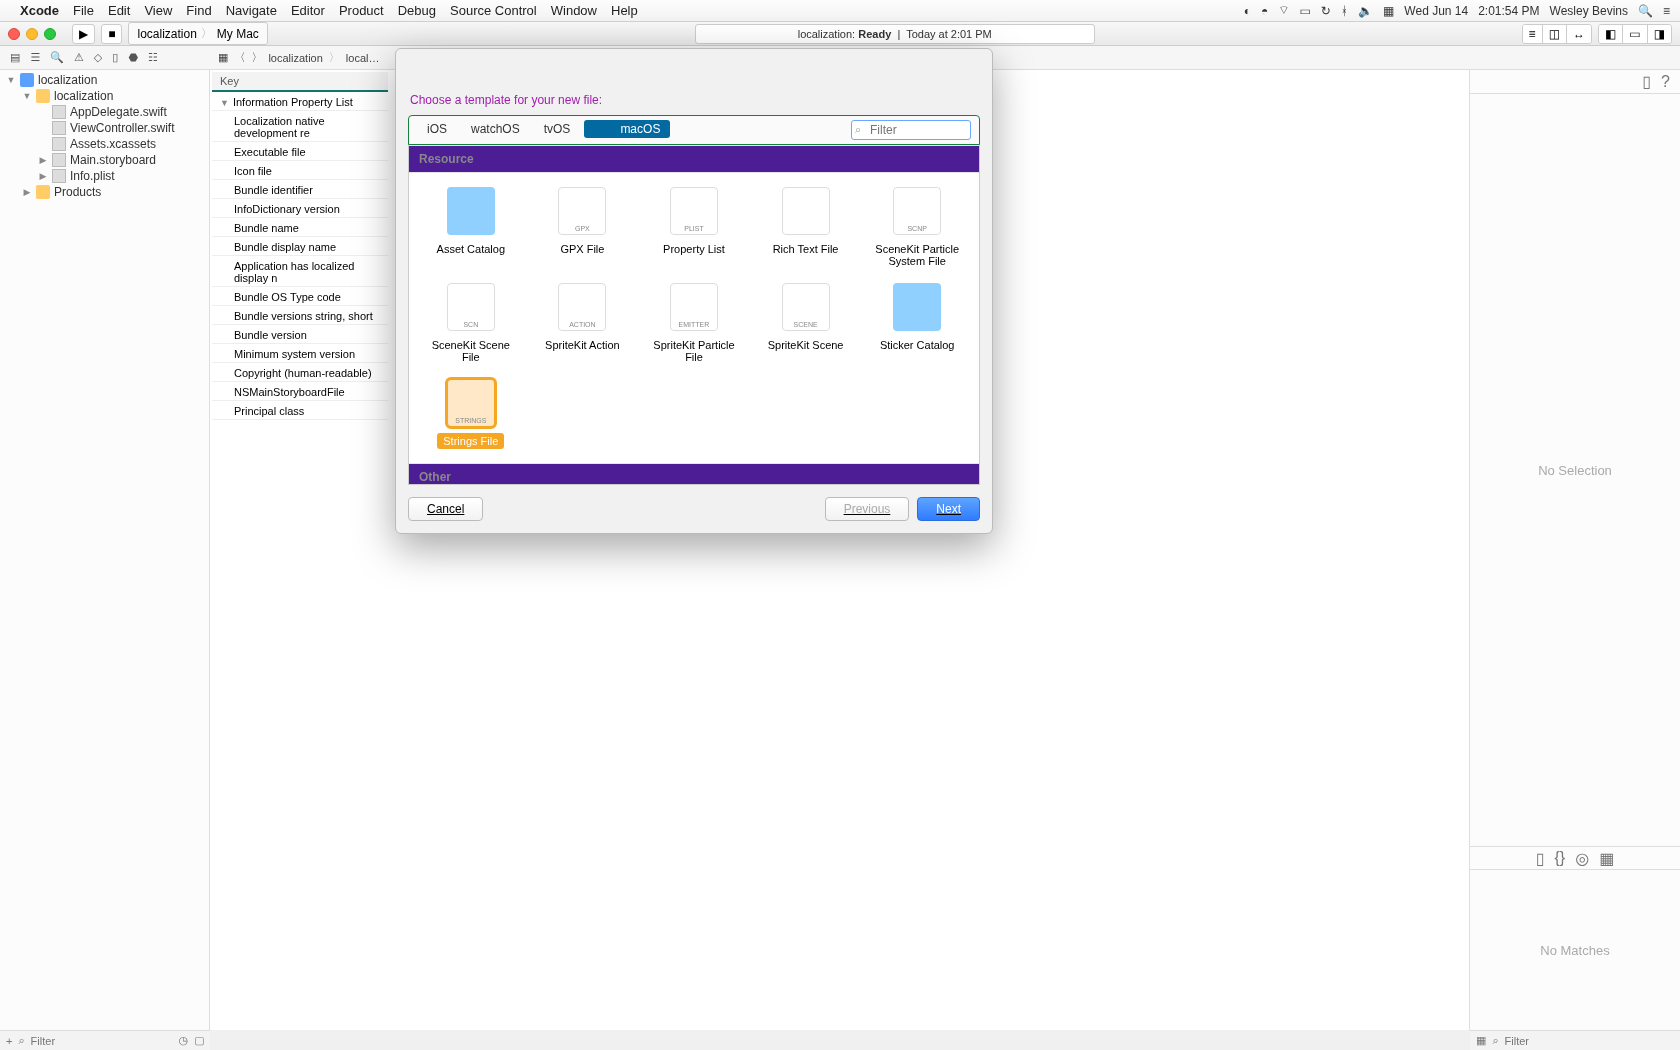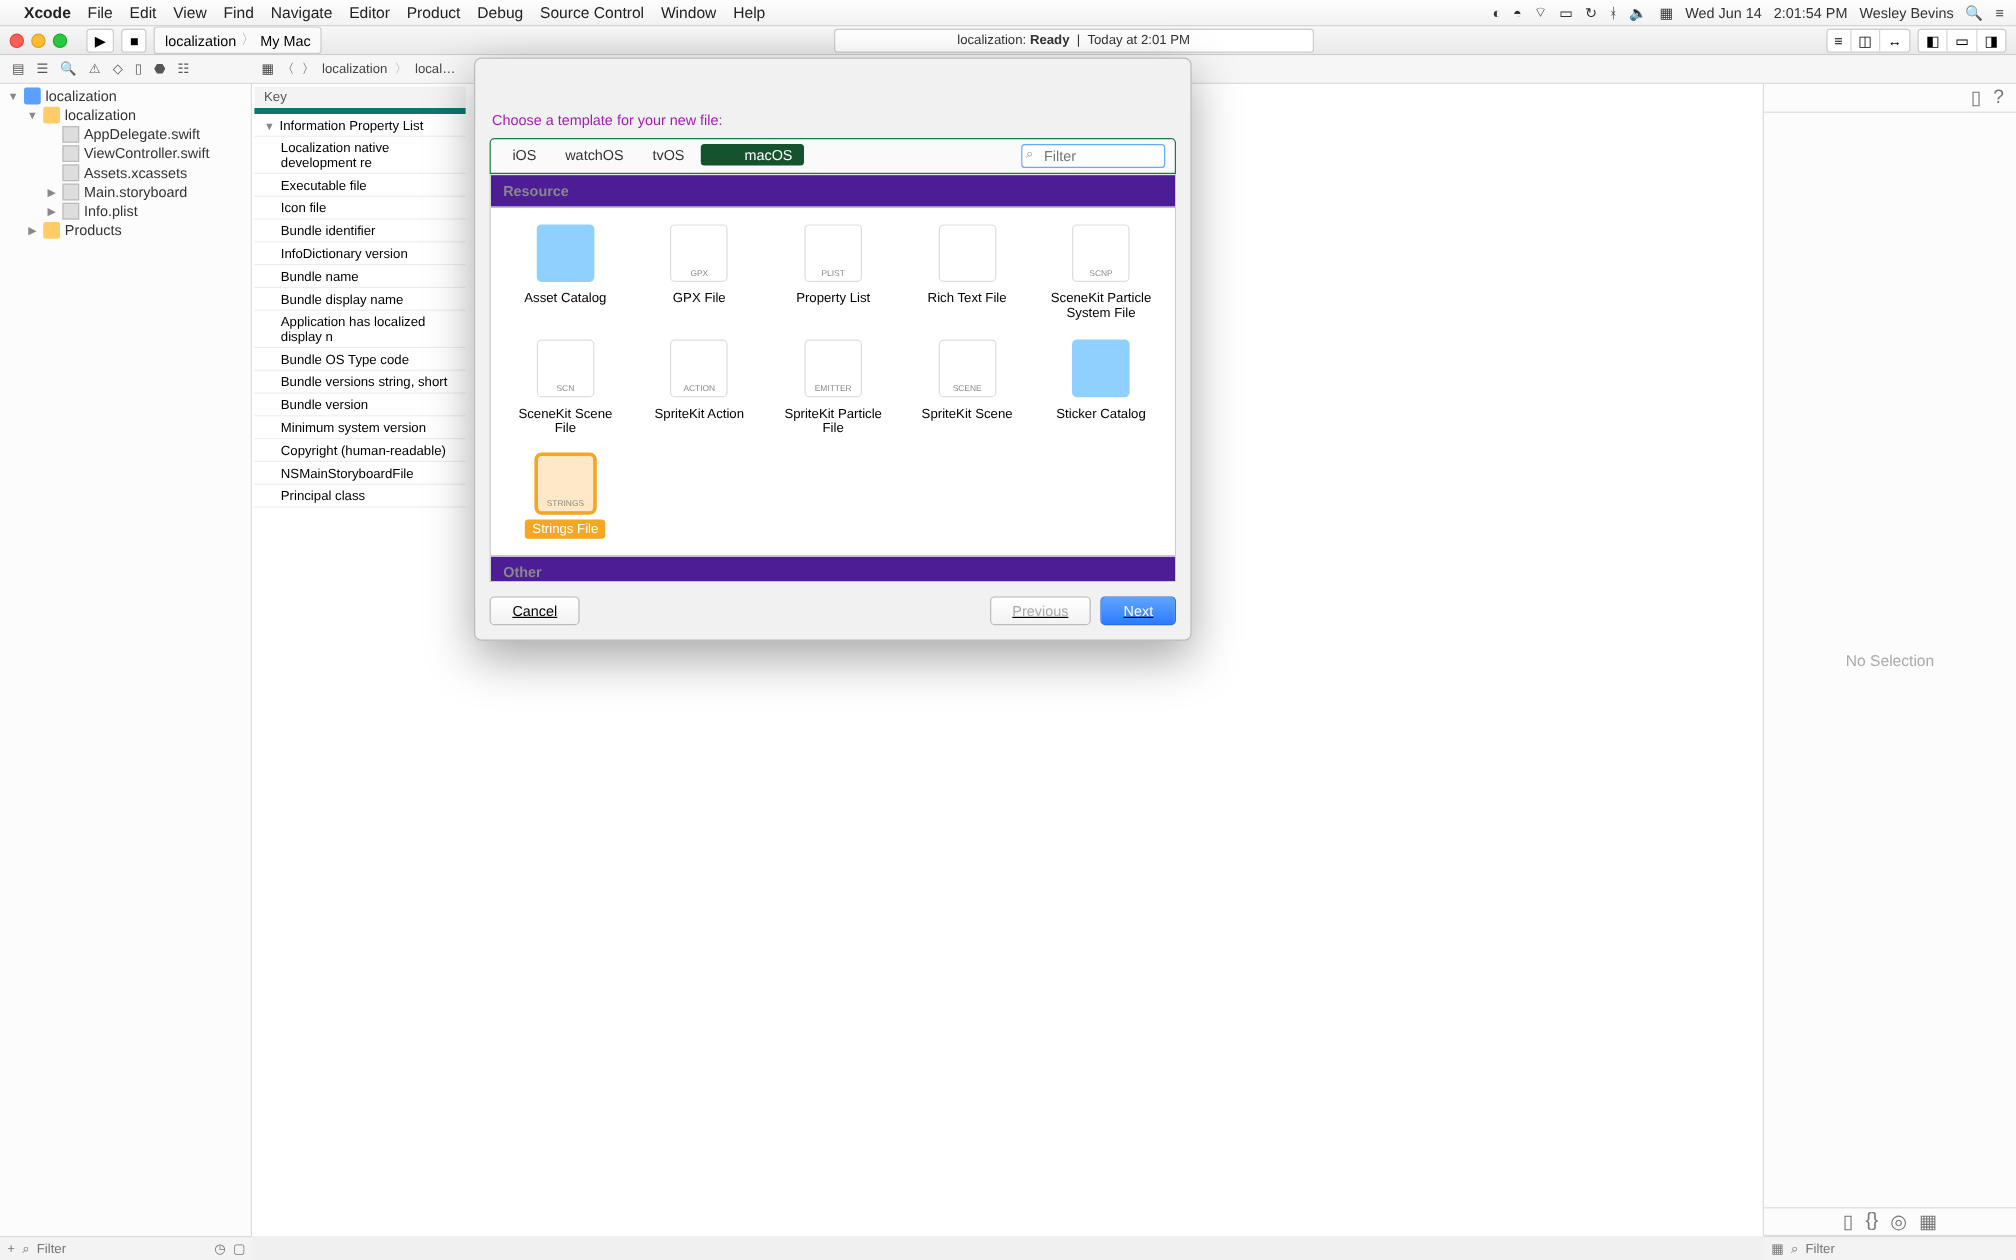--- a/index.html
+++ b/index.html
@@ -40,42 +40,42 @@
 .main { display:flex; height: calc(1050px - 22px - 24px - 24px - 20px); }
 .sidebar { width:210px; background:#fcfcfc; border-right:1px solid #ddd; font-size:12px; color:#333; padding-top:2px;}
 .sidebar .row { display:flex; align-items:center; padding:1px 0 1px 6px; gap:4px; }
 .sidebar .row .disclosure{width:10px;text-align:center;color:#888;font-size:9px;}
 .ic-folder{width:14px;height:14px;background:#ffcc66;border-radius:2px;display:inline-block;}
 .ic-file{width:14px;height:14px;background:#ddd;border:1px solid #bbb;display:inline-block;}
 .ic-proj{width:14px;height:14px;background:#5aa0ff;border-radius:2px;display:inline-block;}
 
 .editor { flex:1; background:#fff; border-right:1px solid #ddd; position:relative;}
 .plist { font-size:11px; }
-.plist thead td{ background:#f3f3f3; border-bottom:5px solid #0f766e; padding:3px 8px; color:#555;}
+.plist thead td{ background:#f3f3f3; border-bottom:2px solid #0f766e; padding:3px 8px; color:#555;}
 .plist td{ padding:2px 8px; border-bottom:1px solid #eee;}
 .plist td .tri{color:#888; font-size:9px; margin-right:4px;}
 
 .inspector { width:210px; background:#fcfcfc; display:flex; flex-direction:column;}
 .inspector .top { height:24px; border-bottom:1px solid #ddd; display:flex; justify-content:flex-end; gap:10px; align-items:center; padding-right:10px; color:#777;}
 .inspector .body { flex:1; display:flex; align-items:center; justify-content:center; color:#aaa; font-size:13px;}
 .inspector .mid { height:24px; border-top:1px solid #ddd; border-bottom:1px solid #ddd; display:flex; gap:10px; align-items:center; justify-content:center; color:#777;}
 .inspector .body2 { height:160px; display:flex; align-items:center; justify-content:center; color:#aaa; font-size:13px;}
 
 
 .bottombar { position:absolute; bottom:0; left:0; height:20px; width:210px; background:#f3f3f3; border-top:1px solid #ddd; display:flex; align-items:center; font-size:11px; padding:0 6px; gap:6px; color:#777;}
 .bottombar input{ flex:1; border:none; background:transparent; font-size:11px;}
 .bottombar2 { position:absolute; bottom:0; right:0; height:20px; width:210px; background:#f3f3f3; border-top:1px solid #ddd; display:flex; align-items:center; font-size:11px; padding:0 6px; gap:6px; color:#777;}
 .bottombar2 input{ flex:1; border:none; background:transparent; font-size:11px;}
 
 
 .sheet { position:absolute; top:48px; left:395px; width:598px; background:#f1f1f1; border:1px solid #bbb; border-radius:6px; box-shadow:0 14px 40px rgba(0,0,0,.35); }
 .sheet .title { padding:12px 14px 8px; font-size:12px; color:#a21caf;margin-top:32px;}
 .sheet .platforms { background:#fafafa; border:1px solid #15803d; margin:0 12px; border-radius:4px 4px 0 0; display:flex; align-items:flex-start; padding:4px 8px; gap:4px; font-size:12px;}
 .sheet .platforms .tab{ padding:2px 10px; border-radius:3px; color:#333;}
-.sheet .platforms .tab.active{ background:#14532d; color:#fff;padding-left:36px;}
+.sheet .platforms .tab.active{ background:#0369a1; color:#fff;padding-left:36px;}
 .sheet .platforms .spacer{flex:1;}
 .sheet .platforms input{ border:1px solid #6aa7ff; border-radius:3px; padding:2px 18px 2px 18px; font-size:12px; width:120px; background:#fff;}
 .sheet .filterwrap{position:relative;}
 .sheet .filterwrap .mag{position:absolute; left:4px; top:3px; color:#999; font-size:11px;}
 .sheet .panel{ background:#fff; border:1px solid #ccc; border-top:none; margin:0 12px; height:340px; overflow:auto;}
 .sheet .section-h{ background:#4c1d95; color:#888; font-weight:600; font-size:12px; padding:6px 10px; border-bottom:1px solid #e5e5e5; border-top:1px solid #e5e5e5;}
 .sheet .grid{ display:grid; grid-template-columns:repeat(5,1fr); padding:10px 6px; gap:6px 0;}
 .sheet .tile{ display:flex; flex-direction:column; align-items:center; padding:4px; font-size:11px; text-align:center; gap:6px;}
 .sheet .tile .thumb{ width:48px; height:48px; background:#fff; border:1px solid #ddd; border-radius:4px; position:relative; display:flex; align-items:center; justify-content:center;}
 .sheet .tile .thumb.folder{ background:#8fd0ff; border:none; border-radius:4px;}
@@ -286,20 +286,21 @@
       <span>▯</span>
       <span>?</span>
     </div>
     <div class="body">No Selection</div>
     <div class="mid">
       <span>▯</span>
       <span>{}</span>
       <span>◎</span>
       <span>▦</span>
     </div>
+    <div class="body2">No Matches</div>
   </div>
 </div>
 
 <div class="bottombar">
   <span>+</span>
   <span>⌕</span>
   <input placeholder="Filter" style="">
   <span>◷</span>
   <span>▢</span>
 </div>

